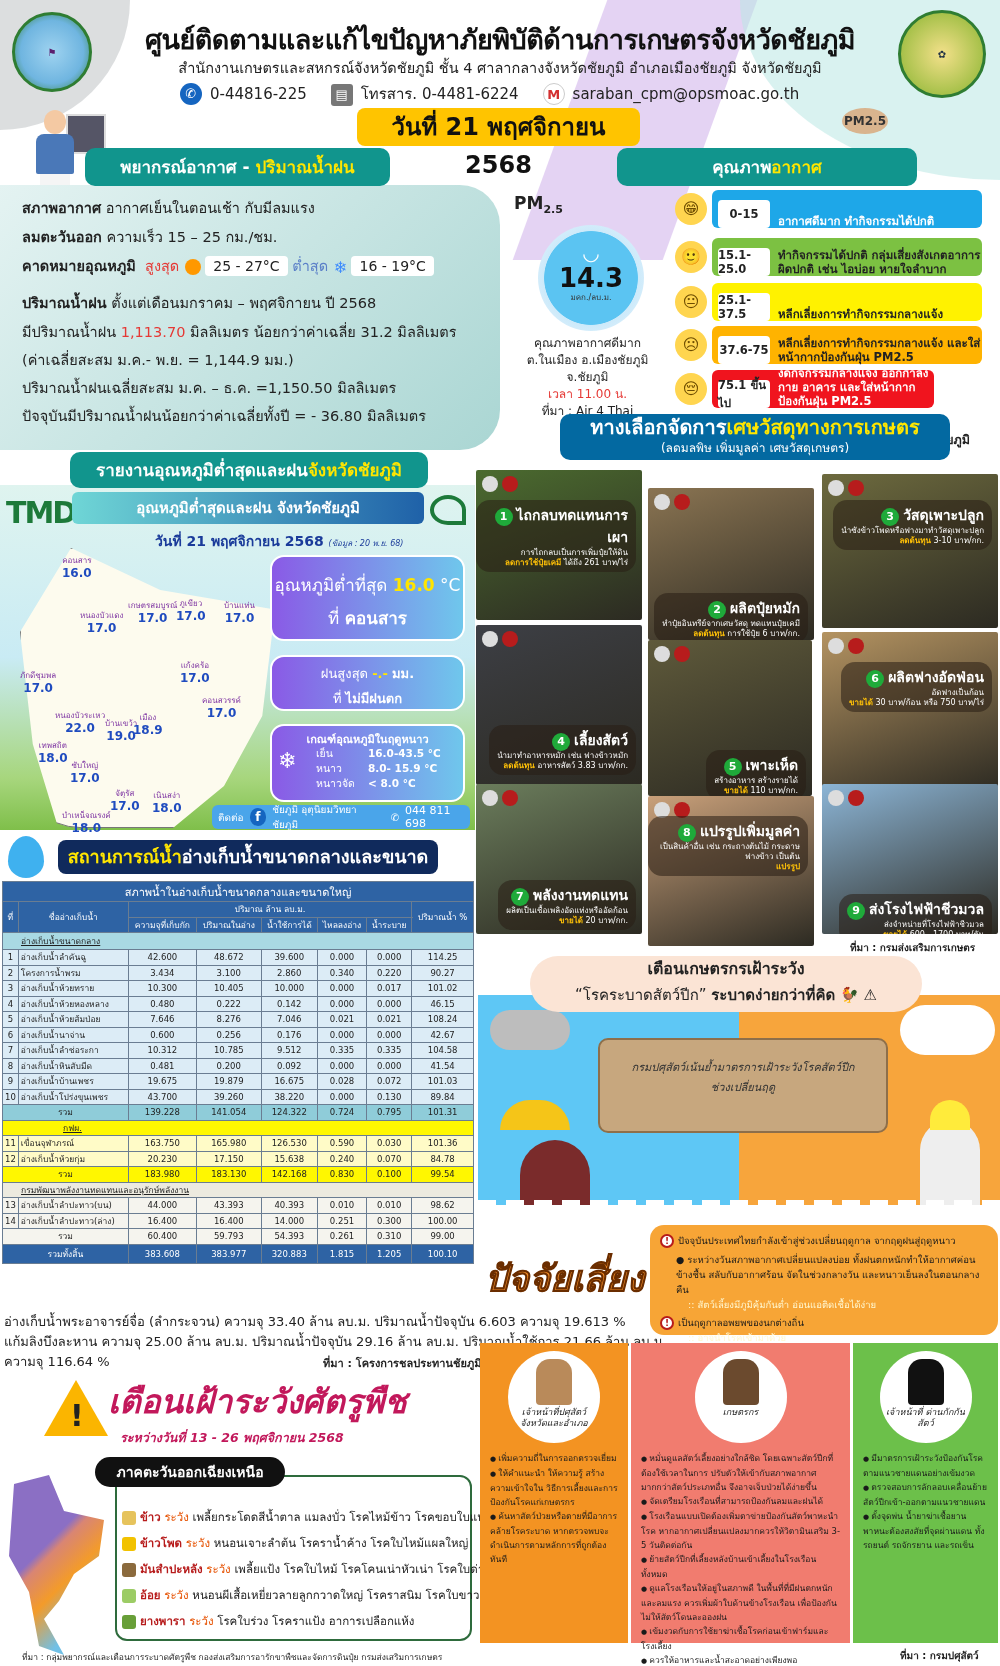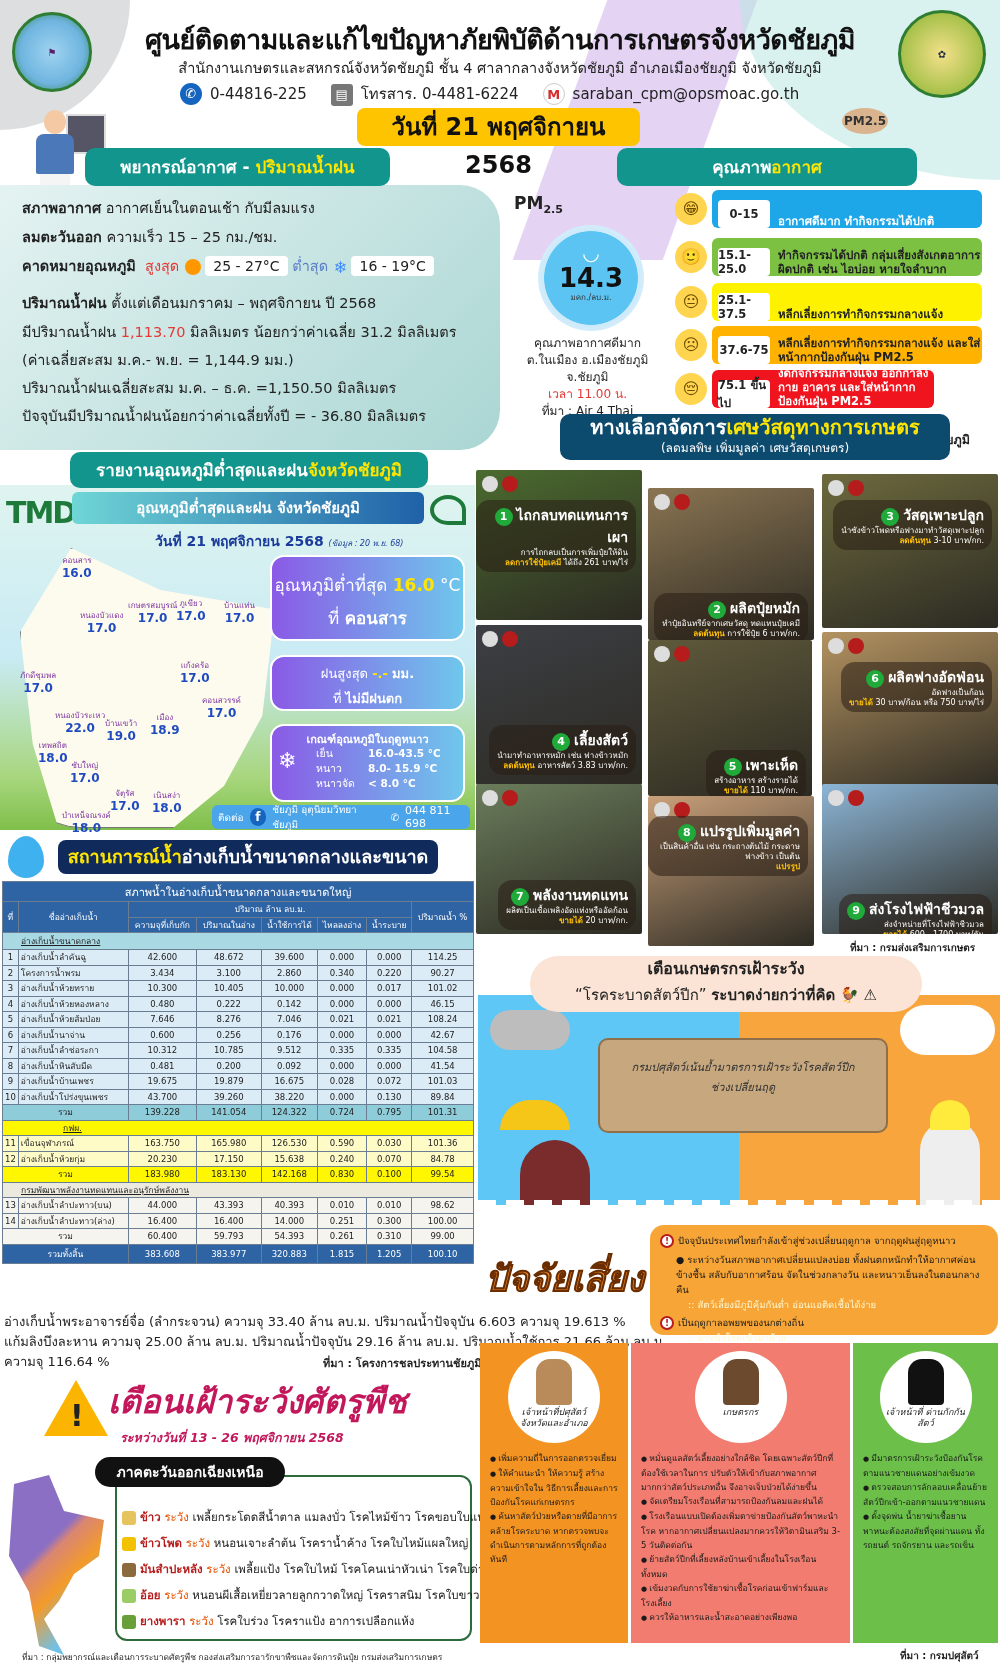--- a/index.html
+++ b/index.html
@@ -48,21 +48,21 @@
 .pm-face{margin-top:16px;font-size:20px;color:#fff}
 .pm-value{font-size:26px;font-weight:bold;color:#111;line-height:26px}
 .pm-unit{font-size:8px;color:#333}
 .pm-desc{left:505px;top:335px;width:165px;text-align:center;font-size:12px;line-height:17px}
 .pm-desc .time{color:#e53935}
 .aq-row{position:absolute;left:673px;width:310px;height:38px;border-radius:6px;display:flex;align-items:flex-end;padding-left:6px;font-weight:bold;color:#222}
 .aq-face{position:absolute;left:675px;width:32px;height:32px;border-radius:50%;background:#ffd54f;text-align:center;line-height:32px;font-size:16px;color:#6d4c00}
 .aq-range{background:#fff;border-radius:4px;width:52px;height:28px;display:flex;align-items:center;justify-content:center;font-size:11.5px;flex:none}
 .aq-text{margin-left:8px;font-size:11.5px;line-height:14px}
 
-.waste-title{left:560px;top:414px;width:390px;height:46px;background:#0c4a6e;border-radius:10px;text-align:center;color:#fff}
+.waste-title{left:560px;top:414px;width:390px;height:46px;background:#0369a1;border-radius:10px;text-align:center;color:#fff}
 .waste-title .t1{font-size:20px;font-weight:bold;line-height:26px}
 .waste-title .t1 .hl{color:#ffe600}
 .waste-title .t2{font-size:12px;line-height:16px}
 .wcard{position:absolute;border-radius:2px;overflow:hidden;color:#fff}
 .wcard .cap{position:absolute;right:6px;text-align:right;background:rgba(40,30,20,.55);padding:4px 8px;border-radius:14px}
 .wcard .num{display:inline-block;width:18px;height:18px;border-radius:50%;background:#1faa3a;color:#fff;font-size:11px;text-align:center;line-height:18px;margin-right:4px;font-weight:bold}
 .wcard .ct{font-size:14px;font-weight:bold}
 .wcard .cd{font-size:8px;line-height:10px}
 .wcard .cd .y{color:#ffc107;font-weight:bold}
 .wsource{left:850px;top:940px;font-size:10px;font-weight:bold}
@@ -349,21 +349,21 @@
       <div class="dv">17.0</div>
     </div>
     <div class="dist" style="left: 55px; top: 710px; position: absolute;">
       <div class="dn">หนองบัวระเหว</div>
       <div class="dv">22.0</div>
     </div>
     <div class="dist" style="left: 105px; top: 718px; position: absolute;">
       <div class="dn">บ้านเขว้า</div>
       <div class="dv">19.0</div>
     </div>
-    <div class="dist" style="left: 150px; top: 712px; position: absolute;">
+    <div class="dist" style="left: 133px; top: 712px; position: absolute;">
       <div class="dn">เมือง</div>
       <div class="dv">18.9</div>
     </div>
     <div class="dist" style="left: 38px; top: 740px; position: absolute;">
       <div class="dn">เทพสถิต</div>
       <div class="dv">18.0</div>
     </div>
     <div class="dist" style="left: 70px; top: 760px; position: absolute;">
       <div class="dn">ซับใหญ่</div>
       <div class="dv">17.0</div>
@@ -671,20 +671,21 @@
         <li>ค้นหาสัตว์ป่วยหรือตายที่มีอาการคล้ายโรคระบาด หากตรวจพบจะดำเนินการตามหลักการที่ถูกต้องทันที</li>
       </ul>
     </div>
     <div class="role-col" style="left: 631px; width: 219px; background: rgb(241, 124, 111);">
       <div class="role-circle"><span class="av" style="background:#6b4a2e"></span><span>เกษตรกร</span></div>
       <ul>
         <li>หมั่นดูแลสัตว์เลี้ยงอย่างใกล้ชิด โดยเฉพาะสัตว์ปีกที่ต้องใช้เวลาในการ ปรับตัวให้เข้ากับสภาพอากาศมากกว่าสัตว์ประเภทอื่น จึงอาจเจ็บป่วยได้ง่ายขึ้น</li>
         <li>จัดเตรียมโรงเรือนที่สามารถป้องกันลมและฝนได้</li>
         <li>โรงเรือนแบบเปิดต้องเพิ่มตาข่ายป้องกันสัตว์พาหะนำโรค หากอากาศเปลี่ยนแปลงมากควรให้วิตามินเสริม 3-5 วันติดต่อกัน</li>
         <li>ย้ายสัตว์ปีกที่เลี้ยงหลังบ้านเข้าเลี้ยงในโรงเรือนทั้งหมด</li>
+        <li>ดูแลโรงเรือนให้อยู่ในสภาพดี ในพื้นที่ที่มีฝนตกหนักและลมแรง ควรเพิ่มผ้าใบด้านข้างโรงเรือน เพื่อป้องกันไม่ให้สัตว์โดนละอองฝน</li>
         <li>เข้มงวดกับการใช้ยาฆ่าเชื้อโรคก่อนเข้าฟาร์มและโรงเลี้ยง</li>
         <li>ควรให้อาหารและน้ำสะอาดอย่างเพียงพอ</li>
       </ul>
     </div>
     <div class="role-col" style="left: 853px; width: 145px; background: rgb(108, 192, 74);">
       <div class="role-circle"><span class="av" style="background:#111"></span><span>เจ้าหน้าที่ ด่านกักกันสัตว์</span></div>
       <ul>
         <li>มีมาตรการเฝ้าระวังป้องกันโรคตามแนวชายแดนอย่างเข้มงวด</li>
         <li>ตรวจสอบการลักลอบเคลื่อนย้ายสัตว์ปีกเข้า-ออกตามแนวชายแดน</li>
         <li>ตั้งจุดพ่น น้ำยาฆ่าเชื้อยานพาหนะต้องสงสัยที่จุดผ่านแดน ทั้งรถยนต์ รถจักรยาน และรถเข็น</li>

